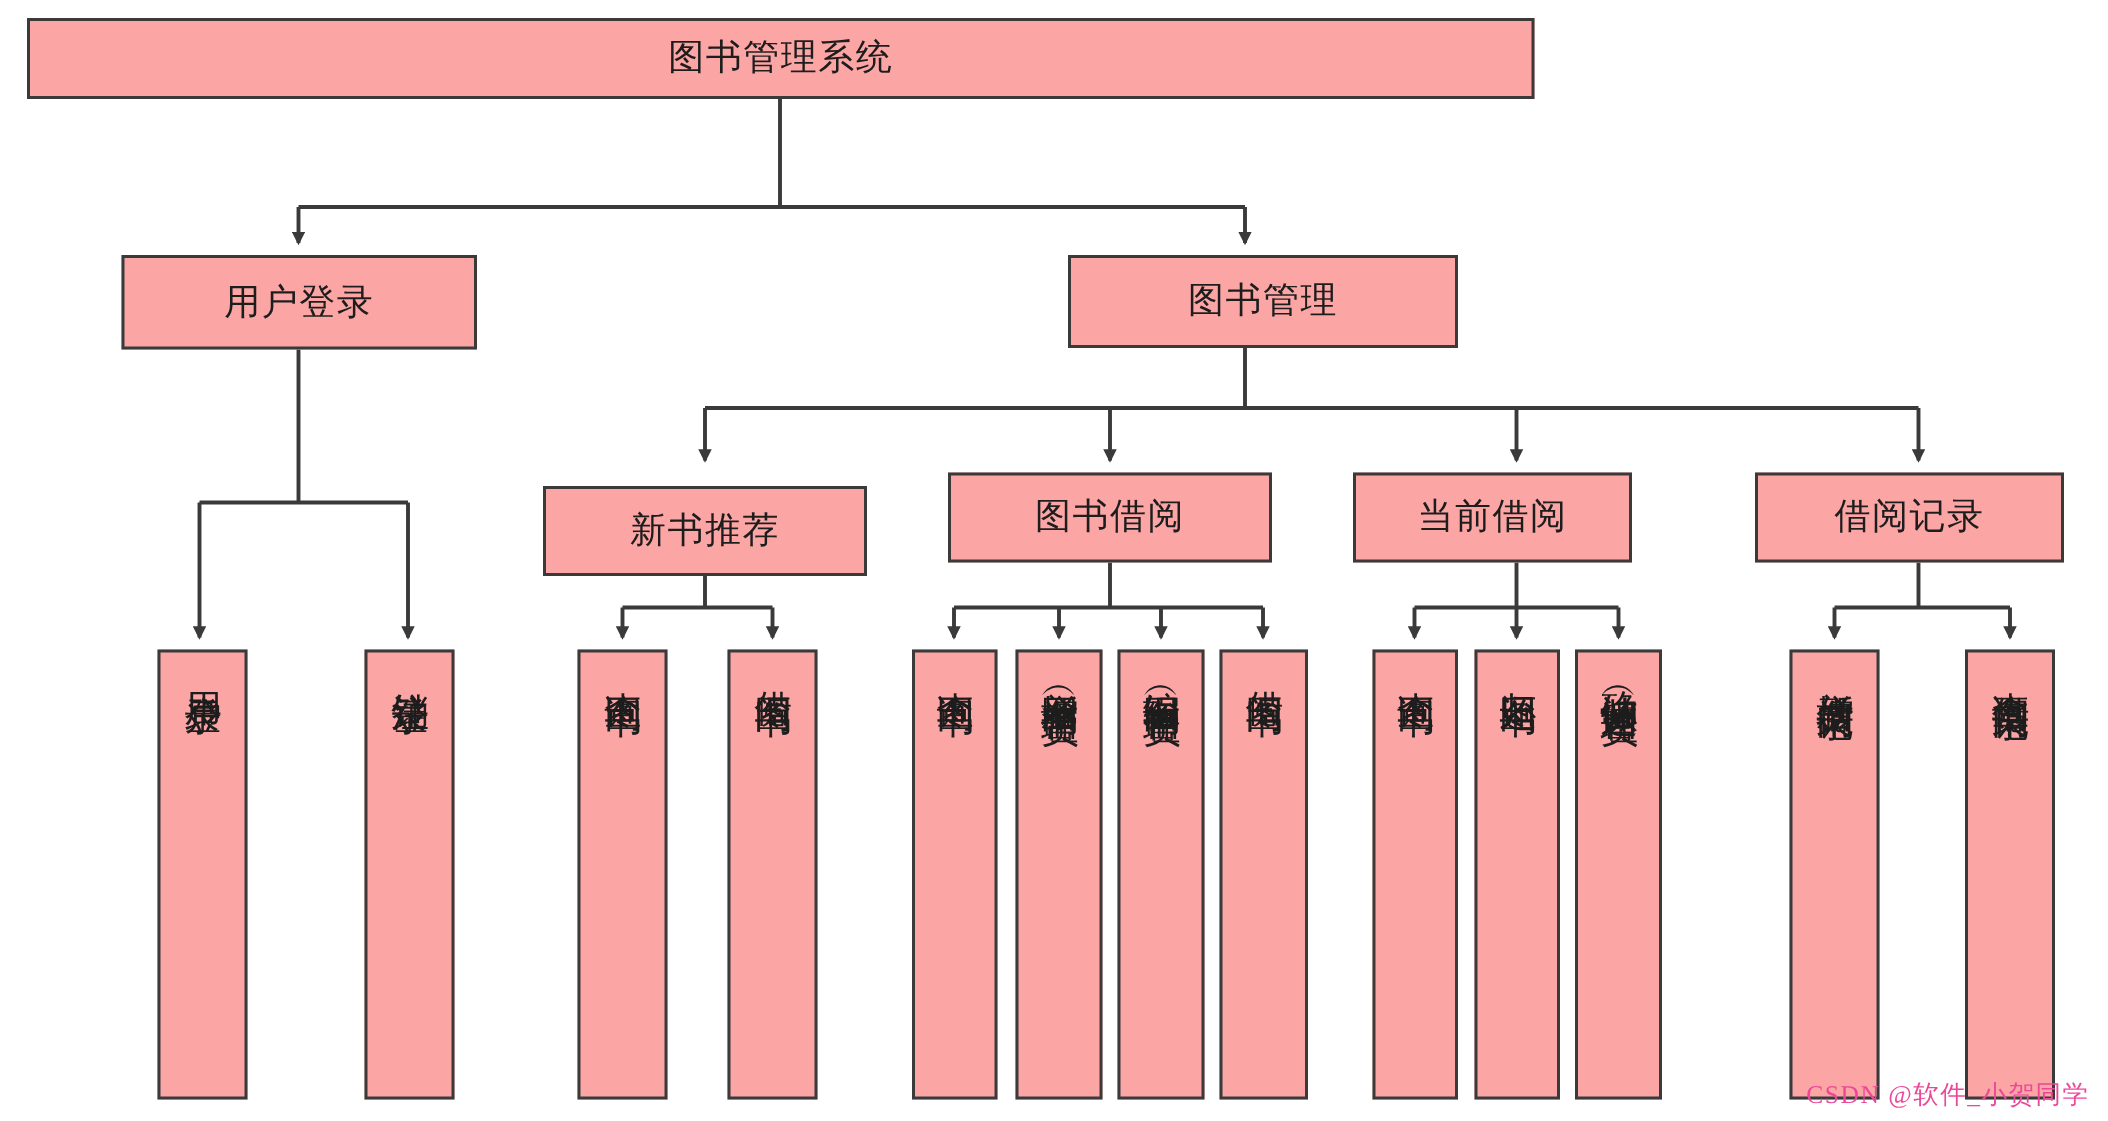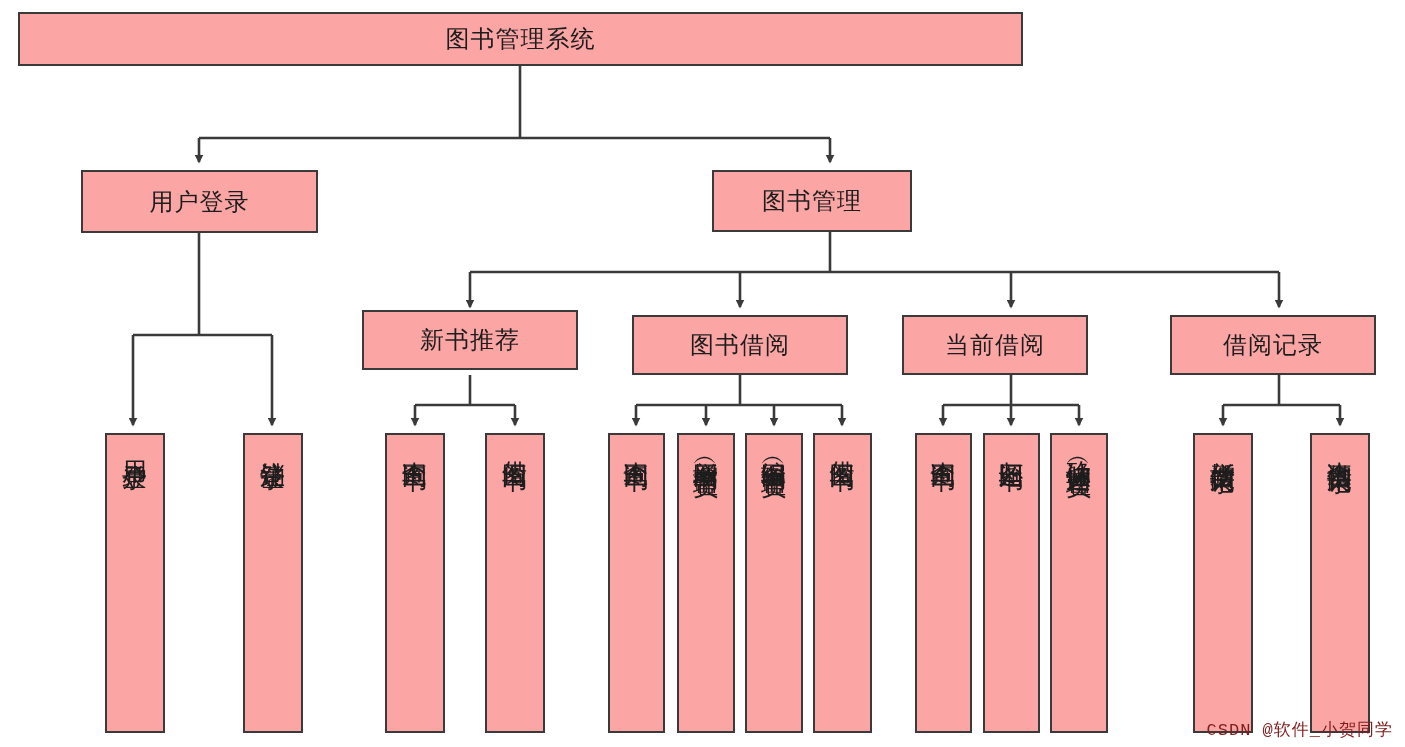--- a/index.html
+++ b/index.html
@@ -40,24 +40,24 @@
     font-size:25px;
     line-height:1.12;
     letter-spacing:2px;
     white-space:normal;
   }
   .watermark{
     position:absolute;
     right:12px;
     bottom:6px;
     font-size:17px;
-    color:#7f1d1d;
+    color:#ec4899;
     letter-spacing:1px;
     white-space:nowrap;
-    font-family:Liberation Mono, monospace;
+    font-family:Liberation Serif, serif;
   }
 </style>
 </head>
 <body>
 
 <div id="canvas">
   <svg class="wires" viewBox="0 0 1405 747">
     <defs>
       <marker id="arw" markerWidth="9" markerHeight="9" refX="7.5" refY="4.5" orient="auto" markerUnits="userSpaceOnUse">
         <path d="M0,0 L9,4.5 L0,9 z" fill="#3a3a3a"></path>
@@ -107,25 +107,25 @@
     </g>
   </svg>
 
   <div class="node h root" style="left:18px;top:12px;width:1005px;height:54px;">
     <span class="lbl">图书管理系统</span>
   </div>
 
   <div class="node h" style="left:81px;top:170px;width:237px;height:63px;">
     <span class="lbl">用户登录</span>
   </div>
-  <div class="node h" style="left:712px;top:170px;width:200px;height:62px;align-items:center;">
+  <div class="node h" style="left:712px;top:170px;width:260px;height:62px;align-items:center;">
     <span class="lbl">图书管理</span>
   </div>
 
-  <div class="node h" style="left:362px;top:310px;width:216px;height:60px;">
+  <div class="node h" style="left:362px;top:324px;width:216px;height:60px;">
     <span class="lbl">新书推荐</span>
   </div>
   <div class="node h" style="left:632px;top:315px;width:216px;height:60px;">
     <span class="lbl">图书借阅</span>
   </div>
   <div class="node h" style="left:902px;top:315px;width:186px;height:60px;">
     <span class="lbl">当前借阅</span>
   </div>
   <div class="node h" style="left:1170px;top:315px;width:206px;height:60px;">
     <span class="lbl">借阅记录</span>

